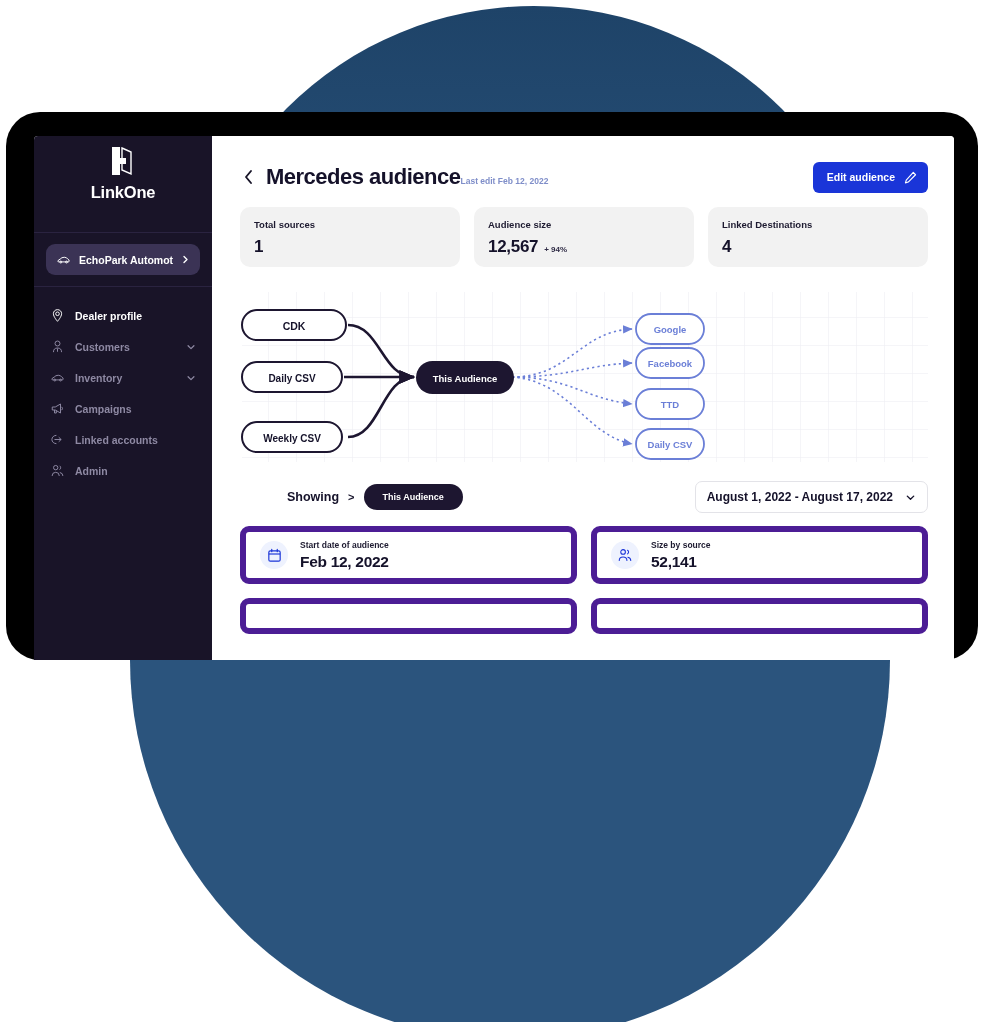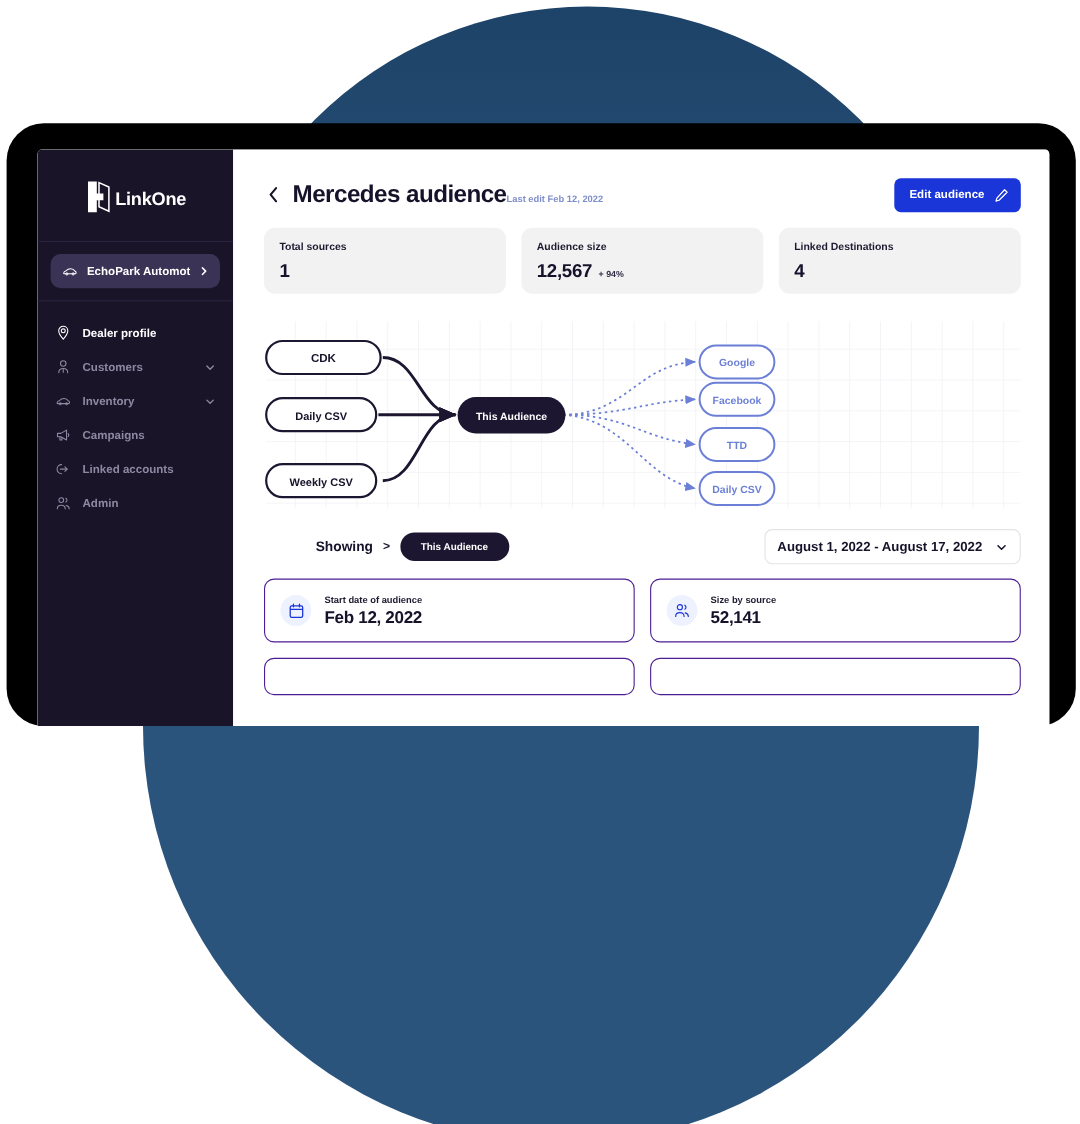--- a/index.html
+++ b/index.html
@@ -42,23 +42,23 @@
     border-top-right-radius: 4px;
   }
 
   
   .sidebar {
     position: absolute; left: 0; top: 0;
     width: 178px; height: 524px;
     background: #191428;
   }
   .brand {
-    height: 84px;
-    display: flex; flex-direction: row;
-    align-items: center; justify-content: center;
+    height: 97px;
+    display: flex; flex-direction: column;
+    align-items: center; 
     border-bottom: 1px solid #2a2340;
     padding-top: 8px;
   }
   .brand-mark { width: 28px; height: 34px; margin-bottom: 5px; }
   .brand-name {
     color: #ffffff; font-size: 16.5px; font-weight: 700; letter-spacing: -0.2px;
   }
   .org-wrap { padding: 11px 12px 11px 12px; border-bottom: 1px solid #2a2340; }
   .org-item {
     display: flex; align-items: center; gap: 8px;
@@ -143,21 +143,21 @@
     display: flex; align-items: center; gap: 12px; cursor: pointer;
   }
   .date-text { font-size: 12px; font-weight: 700; color: #15122a; }
 
   
   .info-grid {
     display: grid; grid-template-columns: 1fr 1fr;
     gap: 14px; margin-top: 14px;
   }
   .info-card {
-    border: 1px solid #4c1d95; border-radius: 9px;
+    border: 6px solid #4c1d95; border-radius: 9px;
     background: #ffffff;
     padding: 12px 14px;
     display: flex; align-items: center; gap: 12px;
     height: 58px;
   }
   .info-ico-wrap {
     width: 28px; height: 28px; border-radius: 50%;
     background: #eef2fe;
     display: flex; align-items: center; justify-content: center;
     flex: none;

